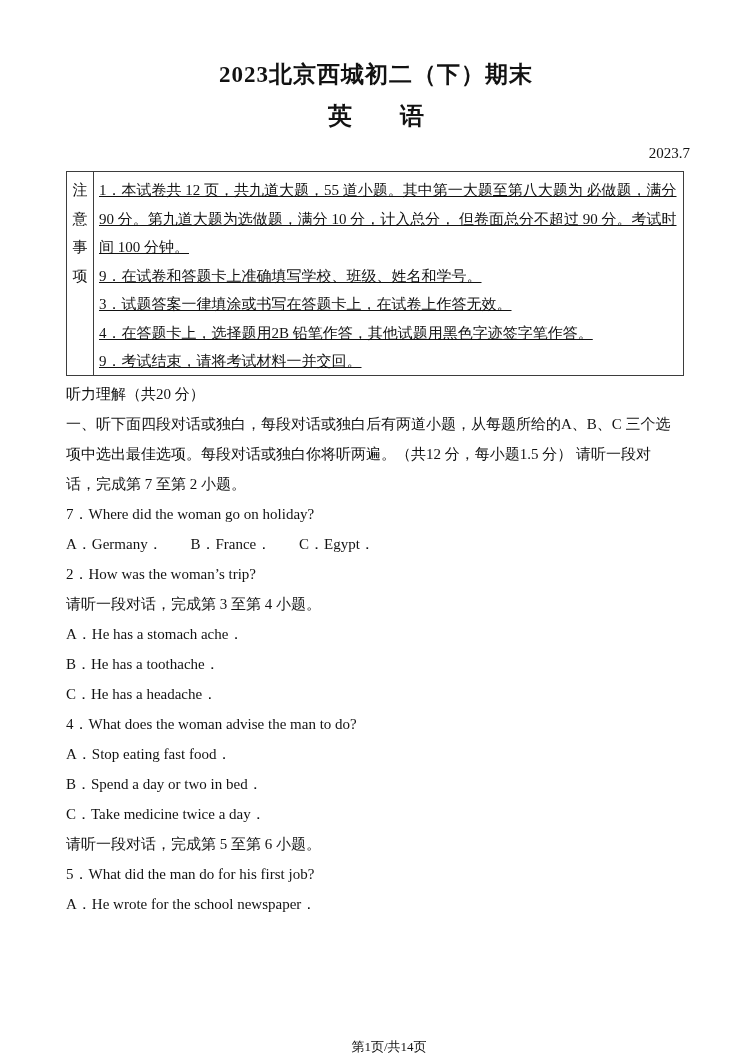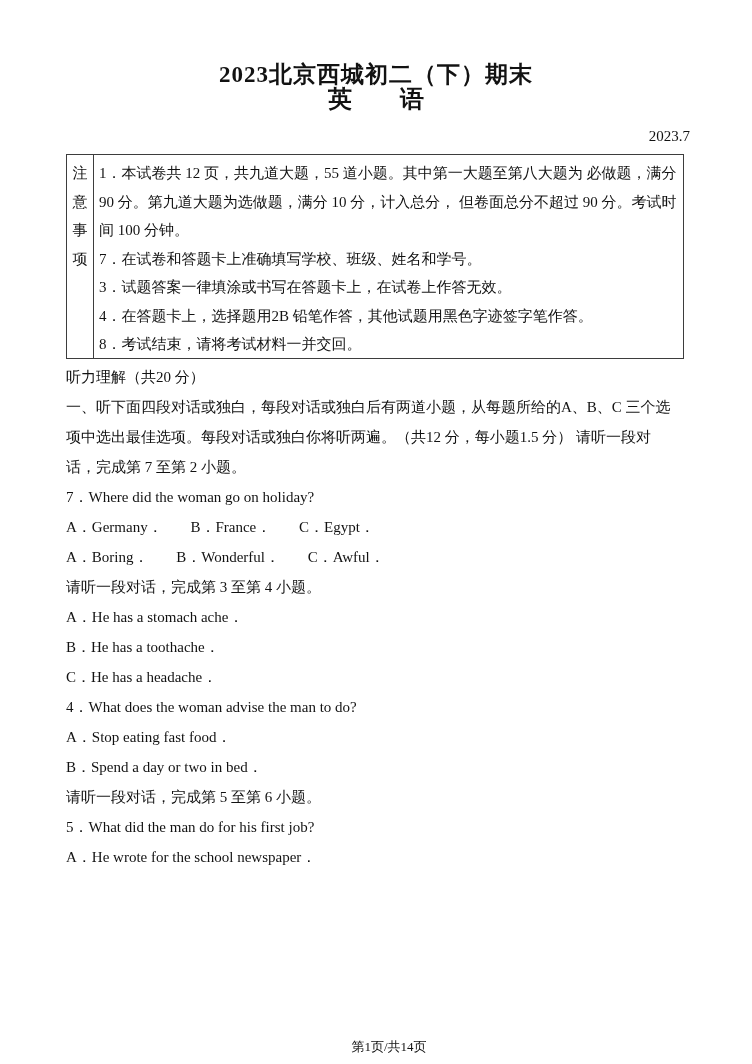--- a/index.html
+++ b/index.html
@@ -19,20 +19,21 @@
     font-size: 23px;
     font-weight: bold;
     line-height: 25px;
     letter-spacing: 1px;
   }
   .subject {
     text-align: center;
     font-size: 24px;
     font-weight: bold;
     line-height: 25px;
+    margin-top: 17px;
   }
   .date {
     text-align: right;
     padding-right: 62px;
     font-size: 15px;
     line-height: 17px;
     margin-top: 16px;
   }
   .notice {
     display: flex;
@@ -49,20 +50,21 @@
     text-align: center;
     padding-top: 4px;
     line-height: 28.5px;
     flex: none;
   }
   .notice-body {
     flex: 1;
     padding: 4px 4px 0 5px;
     line-height: 28.5px;
     overflow: hidden;
+    text-decoration: underline;
   }
   .nline { white-space: nowrap; }
   .exam-body {
     margin-left: 66px;
     margin-top: 3px;
     width: 622px;
     font-size: 15px;
     line-height: 30px;
   }
   .line { white-space: nowrap; }
@@ -91,56 +93,53 @@
     <div class="notice-label">
       <div>注</div>
       <div>意</div>
       <div>事</div>
       <div>项</div>
     </div>
     <div class="notice-body">
       <div class="nline">1．本试卷共 12 页，共九道大题，55 道小题。其中第一大题至第八大题为 必做题，满分</div>
       <div class="nline">90 分。第九道大题为选做题，满分 10 分，计入总分， 但卷面总分不超过 90 分。考试时</div>
       <div class="nline">间 100 分钟。</div>
-      <div class="nline">7．在试卷和答题卡上准确填写学校、班级、姓名和学号。</div>
+      <div class="nline">9．在试卷和答题卡上准确填写学校、班级、姓名和学号。</div>
       <div class="nline">3．试题答案一律填涂或书写在答题卡上，在试卷上作答无效。</div>
       <div class="nline">4．在答题卡上，选择题用2B 铅笔作答，其他试题用黑色字迹签字笔作答。</div>
-      <div class="nline">8．考试结束，请将考试材料一并交回。</div>
+      <div class="nline">9．考试结束，请将考试材料一并交回。</div>
     </div>
   </div>
 
   <div class="exam-body">
     <div class="line">听力理解（共20 分）</div>
 
     <div class="line">一、听下面四段对话或独白，每段对话或独白后有两道小题，从每题所给的A、B、C 三个选</div>
     <div class="line">项中选出最佳选项。每段对话或独白你将听两遍。（共12 分，每小题1.5 分） 请听一段对</div>
     <div class="line">话，完成第 7 至第 2 小题。</div>
 
     <div class="line">7．Where did the woman go on holiday?</div>
     <div class="line opt-row">
       <span class="opt">A．Germany．</span>
       <span class="opt">B．France．</span>
       <span class="opt">C．Egypt．</span>
     </div>
 
-    <div class="line opt-row">
-      <span class="opt">A．Boring．</span>
-      <span class="opt">B．Wonderful．</span>
-      <span class="opt">C．Awful．</span>
-    </div>
+    <div class="line">2．How was the woman’s trip?</div>
 
     <div class="line">请听一段对话，完成第 3 至第 4 小题。</div>
 
     <div class="line">A．He has a stomach ache．</div>
     <div class="line">B．He has a toothache．</div>
     <div class="line">C．He has a headache．</div>
 
     <div class="line">4．What does the woman advise the man to do?</div>
     <div class="line">A．Stop eating fast food．</div>
     <div class="line">B．Spend a day or two in bed．</div>
+    <div class="line">C．Take medicine twice a day．</div>
 
     <div class="line">请听一段对话，完成第 5 至第 6 小题。</div>
 
     <div class="line">5．What did the man do for his first job?</div>
     <div class="line">A．He wrote for the school newspaper．</div>
   </div>
 
   <div class="footer">第1页/共14页</div>
 
 </div>

